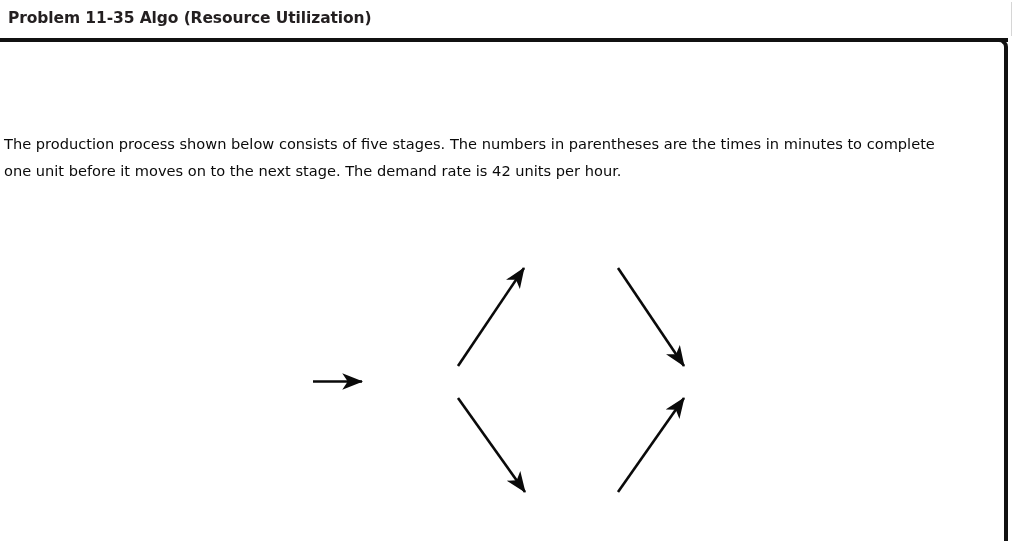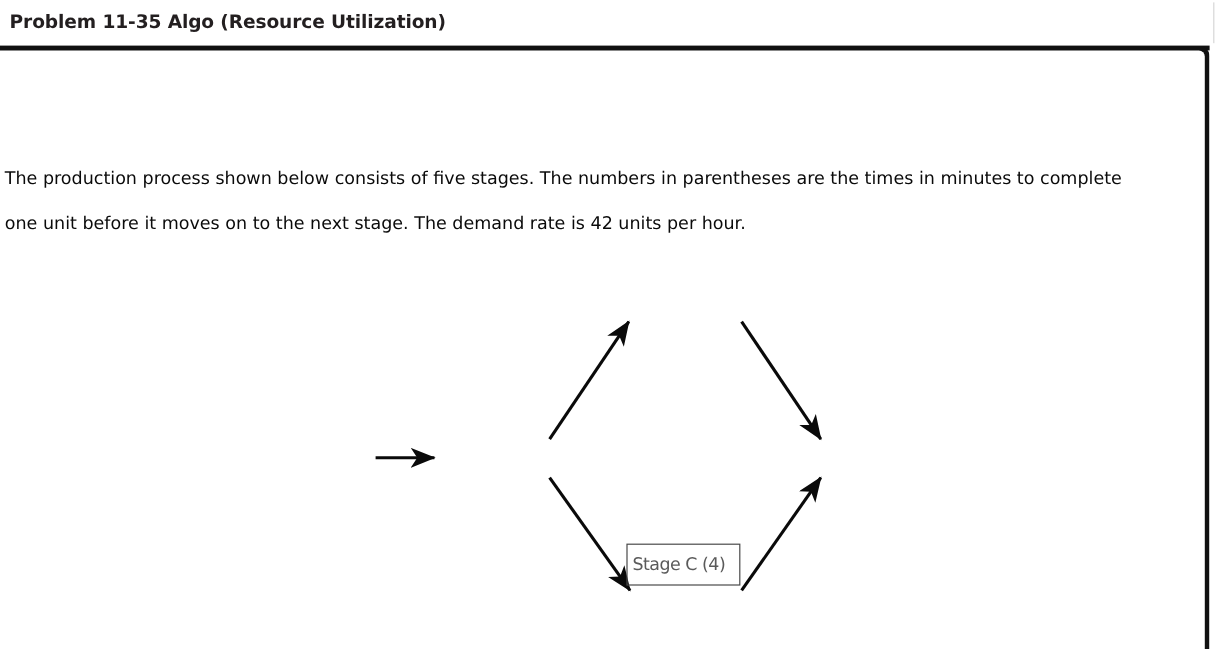--- a/index.html
+++ b/index.html
@@ -84,21 +84,21 @@
   }
 
   
   #prompt {
     position: absolute;
     left: 4px;
     top: 130px;
     width: 960px;
     font-family: "DejaVu Sans", sans-serif;
     font-size: 14.6px;
-    line-height: 38px;
+    line-height: 27px;
     color: #0a0a0a;
   }
 
   
   #diagram {
     position: absolute;
     left: 0;
     top: 200px;
     width: 1010px;
     height: 341px;
@@ -155,17 +155,14 @@
 
     <line x1="458" y1="366" x2="524" y2="268" stroke="#0a0a0a" stroke-width="2.6" marker-end="url(#arrowhead)"></line>
 
     <line x1="458" y1="398" x2="525" y2="492" stroke="#0a0a0a" stroke-width="2.6" marker-end="url(#arrowhead)"></line>
 
     <line x1="618" y1="268" x2="684" y2="366" stroke="#0a0a0a" stroke-width="2.6" marker-end="url(#arrowhead)"></line>
 
     <line x1="618" y1="492" x2="684" y2="398" stroke="#0a0a0a" stroke-width="2.6" marker-end="url(#arrowhead)"></line>
   </svg>
 
-  <div class="stage-box" id="box-c">
-    <span class="stage-label">Stage C (4)</span>
-  </div>
 
 </div>
 
 </body></html>

